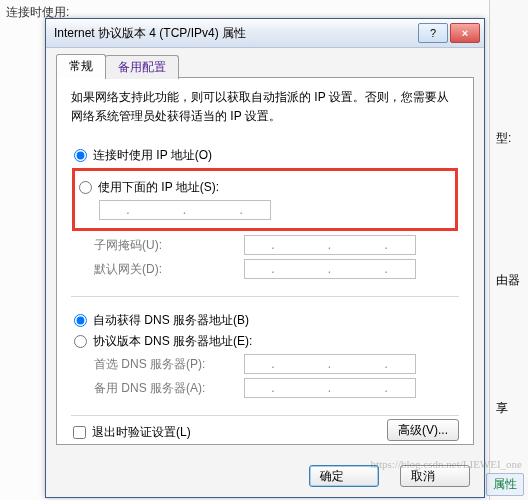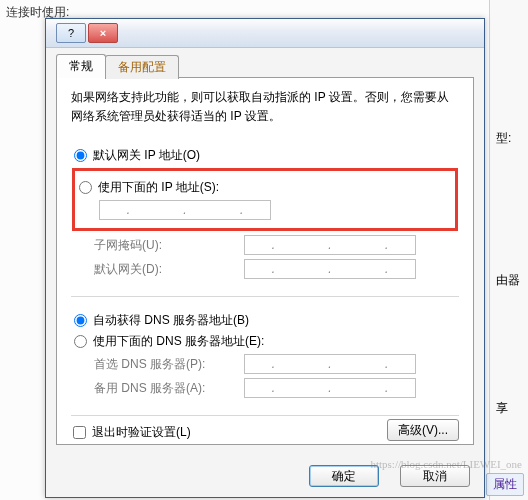--- a/index.html
+++ b/index.html
@@ -1,91 +1,92 @@
 <!DOCTYPE html>
 <html><head>
 <meta charset="utf-8">
 <style>
   html,body{margin:0;padding:0;font-family:"Microsoft YaHei","SimSun",Tahoma,sans-serif;font-size:12px;background:#fff;color:#000}
   .viewport{position:relative;width:528px;height:500px;overflow:hidden;background:#fcfcfc}
   
   .bg-top{position:absolute;left:0;top:0;width:448px;height:30px;color:#333;padding:4px 6px;box-sizing:border-box;font-size:12px}
   .bg-right{position:absolute;right:0;top:0;width:38px;height:500px;border-left:1px solid #d0d0d0;background:#f8f8f8;}
   .bg-right .lbl{position:absolute;left:6px;color:#000;font-size:12px}
-  .bg-btn{position:absolute;right:4px;bottom:4px;color:#4c1d95;font-size:12px;border:1px solid #a9bcd4;background:#eaf1fb;padding:2px 6px;border-radius:2px}
+  .bg-btn{position:absolute;right:4px;bottom:4px;color:#15803d;font-size:12px;border:1px solid #a9bcd4;background:#eaf1fb;padding:2px 6px;border-radius:2px}
 
   
   .dialog{position:absolute;left:45px;top:18px;width:438px;height:478px;border:1px solid #3b5d8a;background:#f4f4f4;box-shadow:0 0 6px rgba(0,0,0,.25)}
   .titlebar{height:28px;background:linear-gradient(#fdfdfe,#e6ecf5 45%,#d5e0ef);display:flex;align-items:center;padding:0 4px 0 8px;border-bottom:1px solid #b6c5dc}
   .titlebar .title{flex:1;font-size:12px;color:#000}
   .titlebar .wbtn{width:28px;height:18px;margin-left:2px;border:1px solid #6f8db5;border-radius:2px;display:flex;align-items:center;justify-content:center;font-size:11px;background:linear-gradient(#eef4fc,#cfe0f4)}
   .titlebar .wbtn.close{background:linear-gradient(#f7a8a2,#d9534f);color:#fff;border-color:#b3443f;font-weight:bold}
   .body{padding:6px 10px 8px 10px}
 
   
   .tabs{display:flex;align-items:flex-end;height:24px;position:relative}
   .tab{padding:3px 12px;border:1px solid #9c9c9c;border-bottom:none;background:#fdfdfd;margin-right:-1px;border-radius:3px 3px 0 0;font-size:12px;position:relative;z-index:2}
-  .tab.inactive{background:#f0f0f0;color:#a16207;z-index:1;top:1px}
+  .tab.inactive{background:#f0f0f0;color:#4c1d95;z-index:1;top:1px}
   .tab-panel{border:1px solid #9c9c9c;background:#fff;padding:10px 14px 12px 14px;height:368px;box-sizing:border-box;margin-top:-1px}
 
   .desc{font-size:12px;line-height:1.6;margin-bottom:14px}
 
   .group{border:1px solid transparent;padding:2px 0 8px 0}
   .sep{border:none;border-top:1px solid #d8d8d8;margin:4px 0 8px 0}
   .radio-row{display:flex;align-items:center;margin:4px 0;font-size:12px}
   .radio-row input[type=radio]{margin:0 6px 0 2px}
   .highlight{border:3px solid #e63b2e;padding:4px 2px}
   .field-row{display:flex;align-items:center;margin:4px 0 4px 22px;font-size:12px;color:#7a7a7a}
   .field-row .flabel{width:150px}
   .ipbox{width:170px;height:18px;border:1px solid #c0c0c0;background:#fff;display:flex;align-items:center;justify-content:space-around;color:#7a7a7a}
   .ipbox.disabled{color:#bbb}
   .ipdot{color:#888}
 
   .chk-row{display:flex;align-items:center;margin:8px 0 0 2px;font-size:12px}
   .chk-row input{margin:0 6px 0 0}
   .adv-btn{float:right;margin-top:-22px}
 
-  .btn{display:inline-block;min-width:70px;height:22px;line-height:20px;text-align:center;border:1px solid #8a8a8a;background:linear-gradient(#fff,#e8e8e8);border-radius:3px;font-size:12px;padding:0 10px;box-sizing:border-box}
+  .btn{display:inline-block;min-width:70px;height:22px;line-height:20px;border:1px solid #8a8a8a;background:linear-gradient(#fff,#e8e8e8);border-radius:3px;font-size:12px;padding:0 10px;box-sizing:border-box}
   .btn.default{border:1px solid #3c7fb1;box-shadow:0 0 0 1px #a4cdf0 inset}
   .dlg-buttons{position:absolute;right:14px;bottom:10px}
   .dlg-buttons .btn{margin-left:18px}
 
   .watermark{position:absolute;right:6px;bottom:30px;color:rgba(120,120,120,.45);font-size:11px;font-family:Liberation Serif, serif;pointer-events:none}
 </style>
 </head>
 <body>
 <div class="viewport">
 
   <div class="bg-top">连接时使用:</div>
   <div class="bg-right">
     <span class="lbl" style="top:130px">型:</span>
     <span class="lbl" style="top:272px">由器</span>
     <span class="lbl" style="top:400px">享</span>
   </div>
   <div class="bg-btn">属性</div>
 
   <div class="dialog">
     <div class="titlebar">
+      <div class="title">Internet 协议版本 4 (TCP/IPv4) 属性</div>
       <div class="wbtn">?</div>
       <div class="wbtn close">×</div>
     </div>
 
     <div class="body">
       <div class="tabs">
         <div class="tab">常规</div>
         <div class="tab inactive">备用配置</div>
       </div>
 
       <div class="tab-panel">
         <div class="desc">如果网络支持此功能，则可以获取自动指派的 IP 设置。否则，您需要从网络系统管理员处获得适当的 IP 设置。</div>
 
         <div class="group">
           <div class="radio-row">
             <input type="radio" name="ipmode" checked="" style="">
-            <span>默认网关 IP 地址(O)</span>
+            <span>连接时使用 IP 地址(O)</span>
           </div>
 
           <div class="highlight">
             <div class="radio-row">
               <input type="radio" name="ipmode" style="">
               <span>使用下面的 IP 地址(S):</span>
             </div>
             <div class="field-row">
               <div class="ipbox disabled">
                   <i class="ipdot">.</i>
@@ -115,21 +116,21 @@
 
         <hr class="sep">
 
         <div class="group">
           <div class="radio-row">
             <input type="radio" name="dnsmode" checked="" style="">
             <span>自动获得 DNS 服务器地址(B)</span>
           </div>
           <div class="radio-row">
             <input type="radio" name="dnsmode" style="">
-            <span>使用下面的 DNS 服务器地址(E):</span>
+            <span>协议版本 DNS 服务器地址(E):</span>
           </div>
           <div class="field-row">
             <div class="flabel">首选 DNS 服务器(P):</div>
             <div class="ipbox disabled">
                 <i class="ipdot">.</i>
                 <i class="ipdot">.</i>
                 <i class="ipdot">.</i>
               </div>
           </div>
           <div class="field-row">

